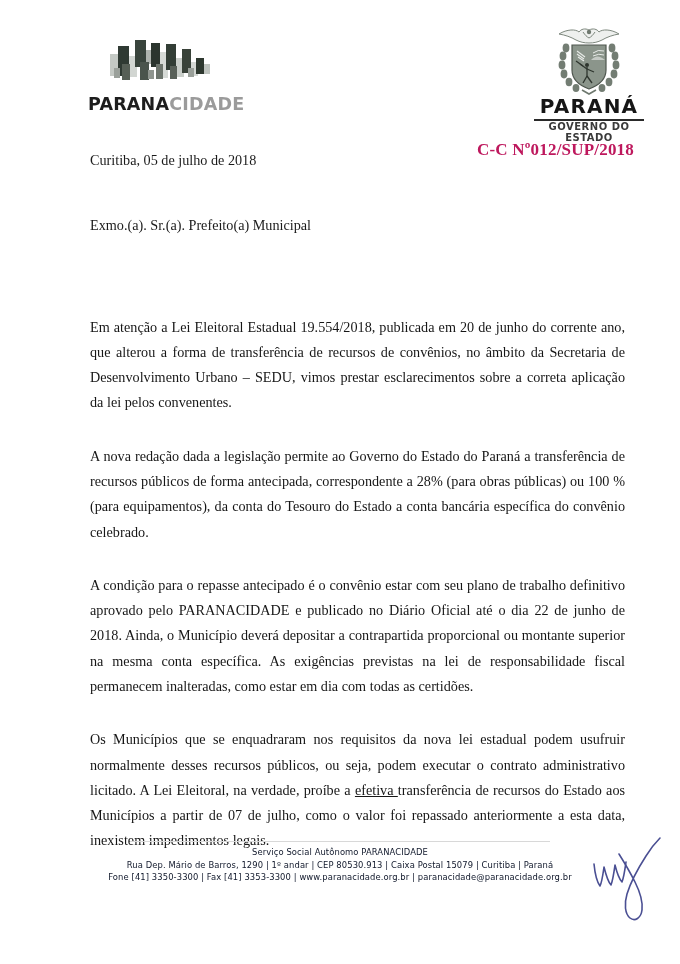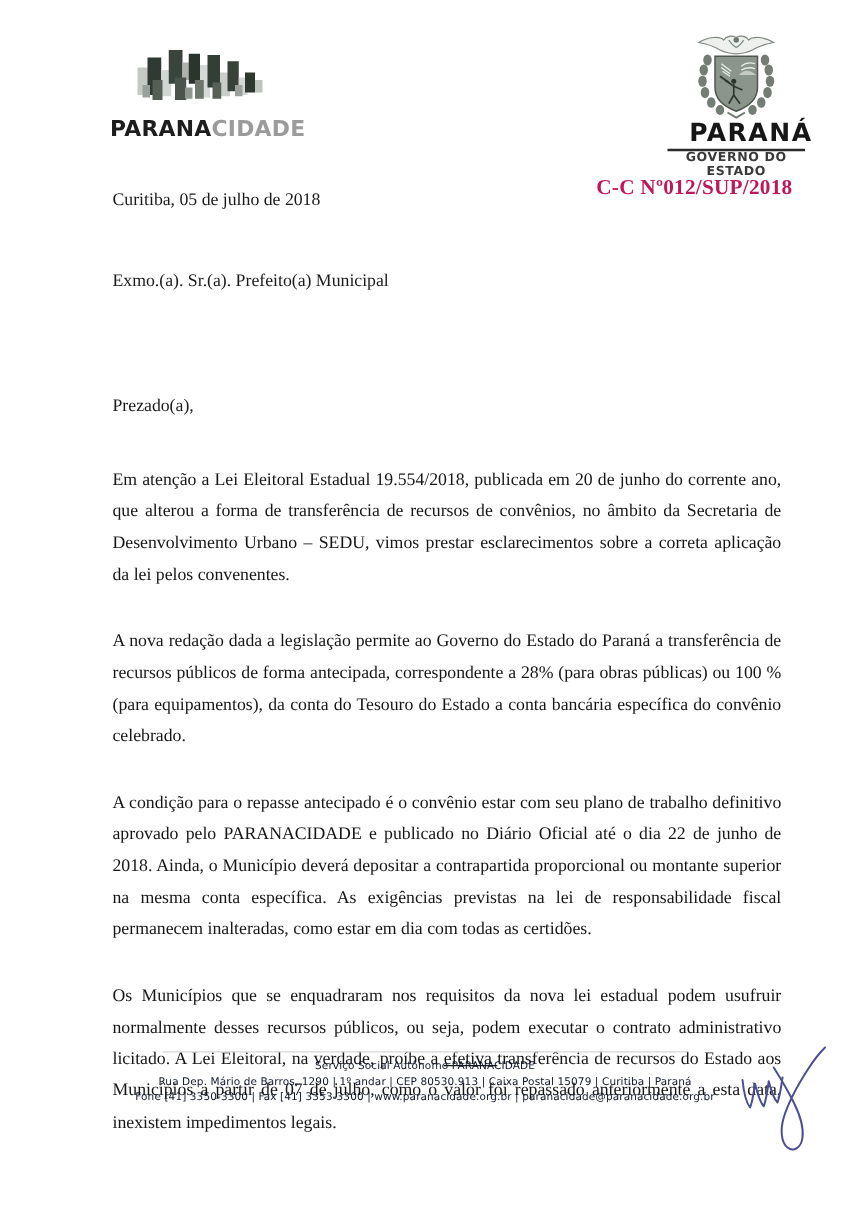--- a/index.html
+++ b/index.html
@@ -72,21 +72,21 @@
     transform: translateX(-50%);
     top: 0;
     width: 80px;
     height: 72px;
   }
   #pr-name {
     position: absolute;
     left: 0;
     top: 70px;
     width: 122px;
-    text-align: right;
+    text-align: center;
     font-family: "DejaVu Sans", sans-serif;
     font-size: 20px;
     font-weight: bold;
     letter-spacing: 1.2px;
     color: #161616;
     line-height: 1.05;
   }
   #pr-rule {
     position: absolute;
     left: 6px;
@@ -288,21 +288,20 @@
   </div>
 
   <div id="doc-ref">C-C Nº012/SUP/2018</div>
 
   <div id="body-col">
 
     <p class="line-date">Curitiba, 05 de julho de 2018</p>
 
     <p class="addressee">Exmo.(a). Sr.(a). Prefeito(a) Municipal</p>
 
-    <p class="salutation">Prezado(a),</p>
 
     <p class="para">Em atenção a Lei Eleitoral Estadual 19.554/2018, publicada em 20 de junho do corrente ano, que alterou a forma de transferência de recursos de convênios, no âmbito da Secretaria de Desenvolvimento Urbano – SEDU, vimos prestar esclarecimentos sobre a correta aplicação da lei pelos convenentes.</p>
 
     <p class="para">A nova redação dada a legislação permite ao Governo do Estado do Paraná a transferência de recursos públicos de forma antecipada, correspondente a 28% (para obras públicas) ou 100 % (para equipamentos), da conta do Tesouro do Estado a conta bancária específica do convênio celebrado.</p>
 
     <p class="para">A condição para o repasse antecipado é o convênio estar com seu plano de trabalho definitivo aprovado pelo PARANACIDADE e publicado no Diário Oficial até o dia 22 de junho de 2018. Ainda, o Município deverá depositar a contrapartida proporcional ou montante superior na mesma conta específica. As exigências previstas na lei de responsabilidade fiscal permanecem inalteradas, como estar em dia com todas as certidões.</p>
 
     <p class="para"><span>Os Municípios que se enquadraram nos requisitos da nova lei estadual podem usufruir normalmente desses recursos públicos, ou seja, podem executar o contrato administrativo licitado. A Lei Eleitoral, na verdade, proíbe a </span><span class="u">efetiva </span><span>transferência de recursos do Estado aos Municípios a partir de 07 de julho, como o valor foi repassado anteriormente a esta data, inexistem impedimentos legais.</span></p>
 
   </div>

